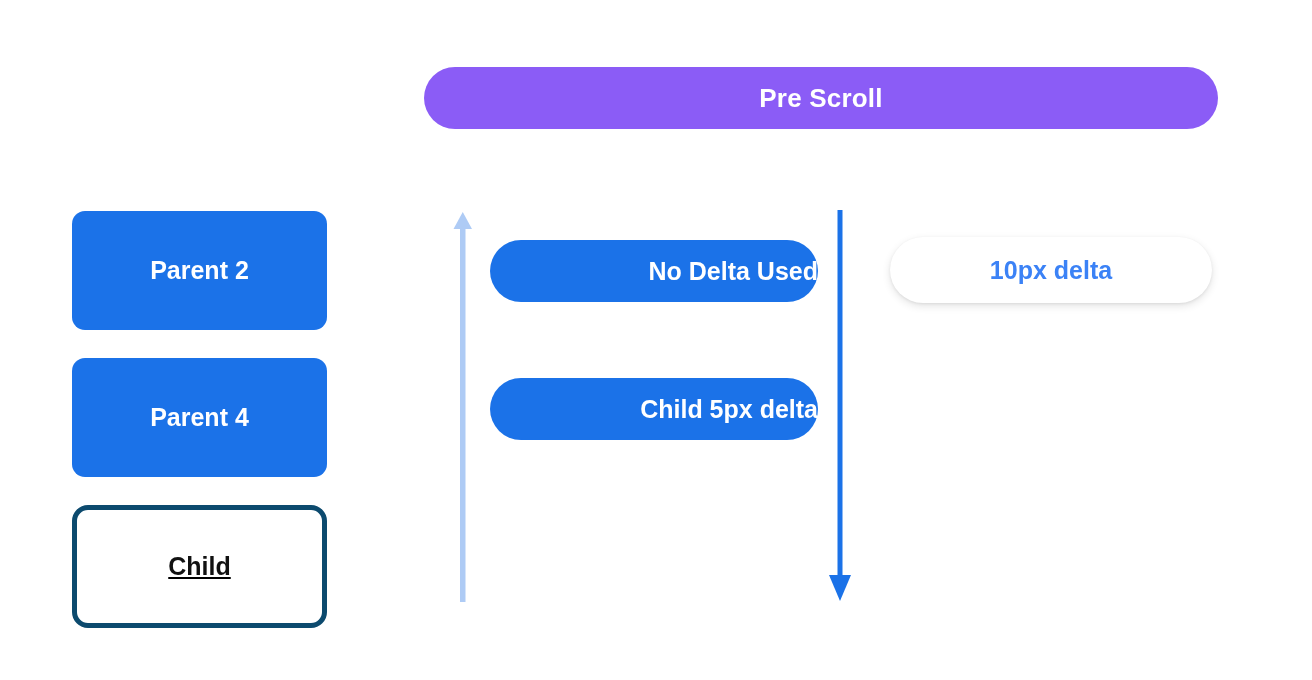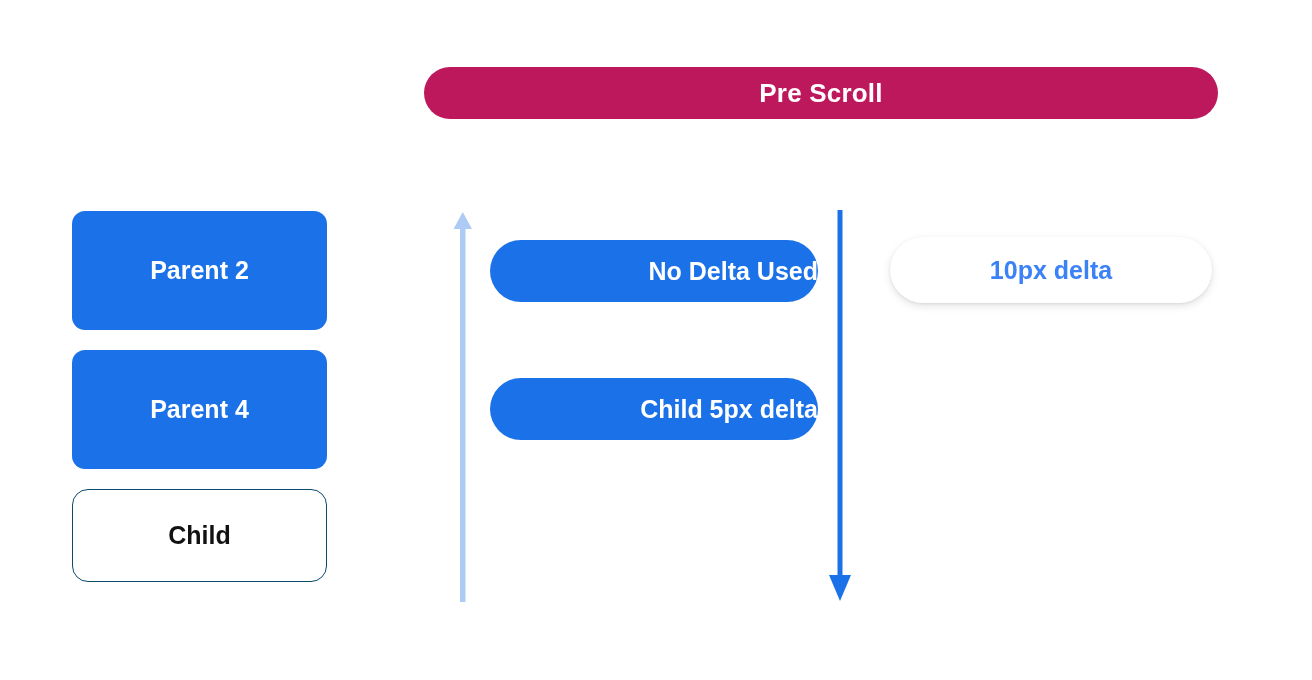--- a/index.html
+++ b/index.html
@@ -20,22 +20,22 @@
     position: absolute;
     inset: 0;
   }
 
   
   .header-pill {
     position: absolute;
     left: 424px;
     top: 67px;
     width: 794px;
-    height: 52px;
-    background: #be185d;
+    height: 62px;
+    background: #8b5cf6;
     border-radius: 31px;
     display: flex;
     align-items: center;
     justify-content: center;
     box-sizing: border-box;
   }
   .header-pill .label {
     color: #ffffff;
     font-size: 26px;
     font-weight: bold;
@@ -49,37 +49,38 @@
     top: 211px;
     width: 255px;
   }
   .card {
     width: 255px;
     box-sizing: border-box;
     border-radius: 13px;
     display: flex;
     align-items: center;
     justify-content: center;
-    margin-bottom: 20px;
+    margin-bottom: 28px;
   }
   .card.filled {
     height: 119px;
     background: #1B72E8;
   }
   .card.filled .card-label {
     color: #ffffff;
     font-size: 25px;
     font-weight: bold;
   }
   .card.outlined {
-    height: 93px;
+    height: 123px;
     background: #ffffff;
-    border: 1px solid #0c4a6e;
+    border: 5px solid #0c4a6e;
     border-radius: 16px;
     margin-bottom: 0;
+    text-decoration: underline;
   }
   .card.outlined .card-label {
     color: #111111;
     font-size: 25px;
     font-weight: bold;
   }
 
   
   .arrow {
     position: absolute;

